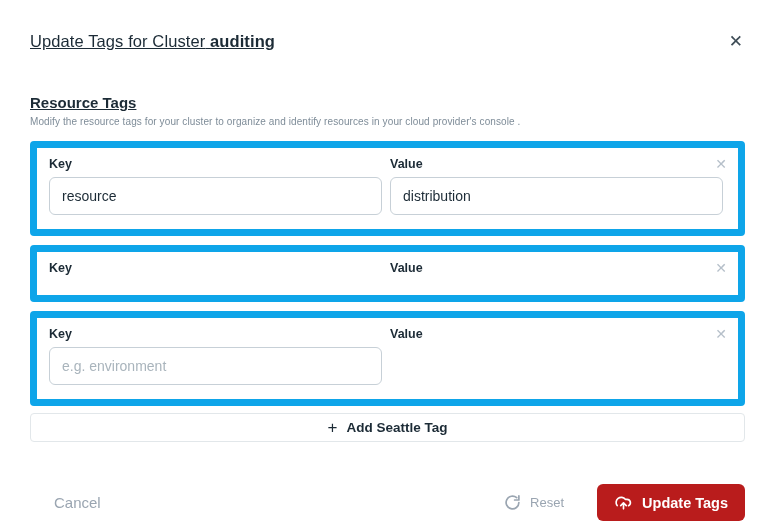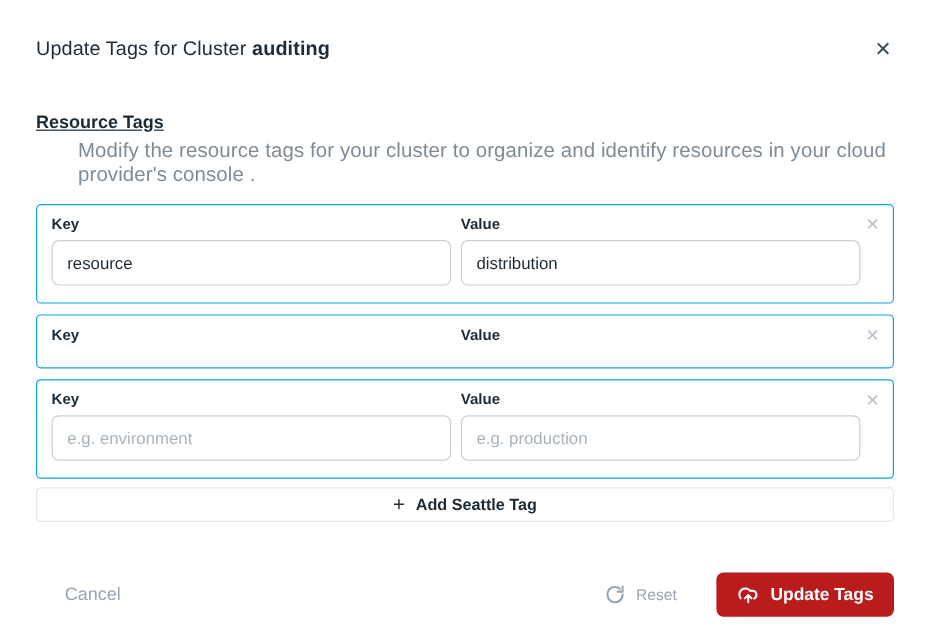--- a/index.html
+++ b/index.html
@@ -12,38 +12,38 @@
     overflow: hidden;
   }
   .modal { padding: 32px 30px 0 30px; }
 
   
   .modal-header {
     display: flex;
     justify-content: space-between;
     align-items: flex-start;
   }
-  .modal-title { font-size: 16.5px; font-weight: 400; letter-spacing: .1px; }
+  .modal-title { font-size: 16.5px; font-weight: 400; letter-spacing: .1px; text-decoration: underline; }
   .modal-title .cluster-name { font-weight: 700; }
   .close-btn {
     background: none; border: none; cursor: pointer;
     font-size: 17px; line-height: 17px; color: #3e4c56;
     padding: 2px; margin-top: -1px;
   }
 
   
   .section { margin-top: 42px; }
   .section-heading { font-size: 15px; font-weight: 600; color: #1c2b36; text-decoration: underline; }
-  .section-desc { font-size: 17px; color: #7e8c98; margin-top: 5px; letter-spacing: .1px; margin-left: 35px; }
+  .section-desc { font-size: 10px; color: #7e8c98; margin-top: 5px; letter-spacing: .1px; }
 
   
   .rows { margin-top: 14px; }
   .tag-card {
     position: relative;
-    border: 1px solid #0ea5e9;
+    border: 7px solid #0ea5e9;
     border-radius: 4px;
     padding: 9px 12px 14px 12px;
     margin-bottom: 9px;
   }
   .fields { display: flex; gap: 8px; }
   .field { width: 333px; }
   .field-label {
     display: block;
     font-size: 12.5px;
     font-weight: 600;
@@ -160,21 +160,20 @@
     </div>
 
     <div class="tag-card">
       <div class="fields">
         <div class="field">
           <label class="field-label">Key</label>
           <input type="text" placeholder="e.g. environment" style="">
         </div>
         <div class="field">
           <label class="field-label">Value</label>
-          <input type="text" placeholder="e.g. production" style="">
         </div>
       </div>
       <button class="row-remove-btn">✕</button>
     </div>
 
     <button class="add-tag-btn">
       <span class="plus">+</span>
       <span>Add Seattle Tag</span>
     </button>
 

